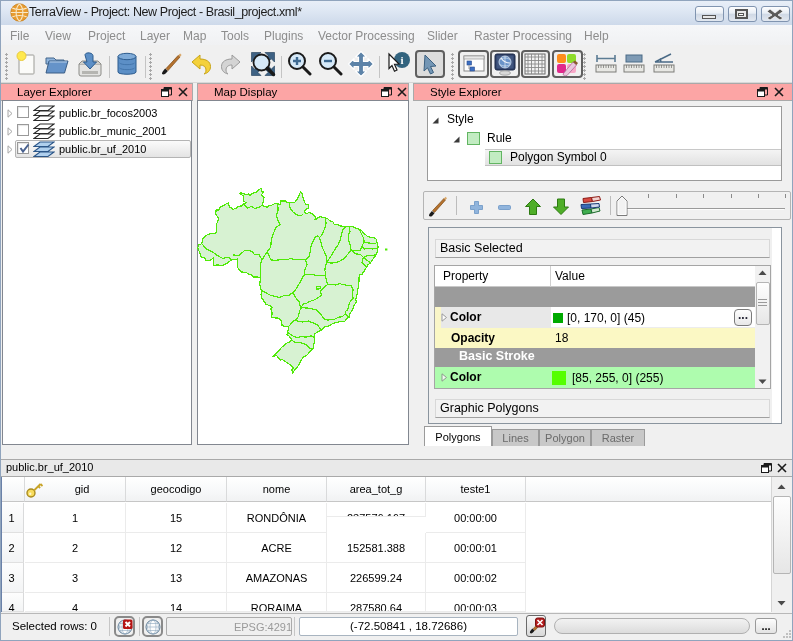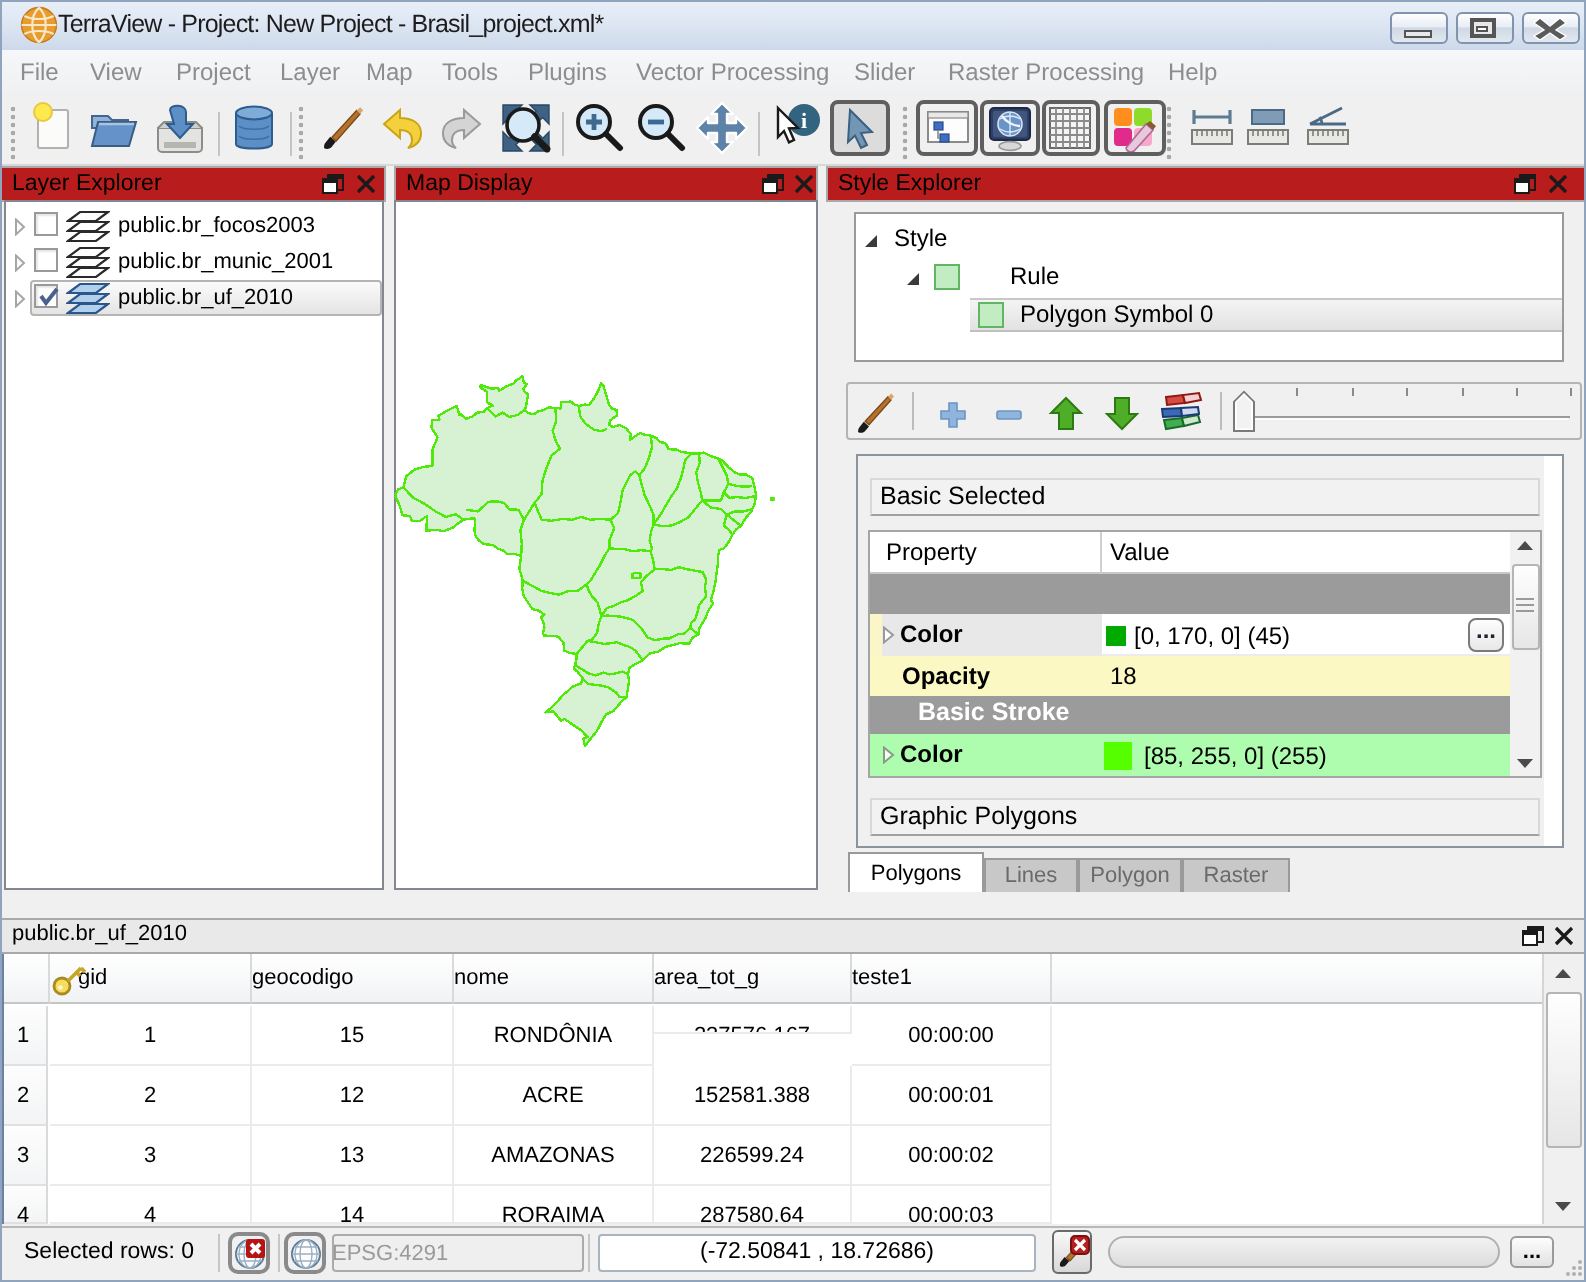--- a/index.html
+++ b/index.html
@@ -5,35 +5,35 @@
 .abs{position:absolute}
 #titlebar{position:absolute;left:0;top:0;width:793px;height:25px;background:linear-gradient(180deg,#e9eff8 0%,#dfe8f4 40%,#cdd9ea 100%)}
 #title-text{position:absolute;left:29px;top:5px;font-size:12.5px;letter-spacing:-0.4px;color:#1c1c1c;white-space:pre}
 .winbtn{position:absolute;top:6px;height:16px;width:29px;border:1px solid #8094b0;border-radius:3px;background:linear-gradient(180deg,#fdfdfe 0%,#e8eef5 45%,#cfd8e5 50%,#e2e8f0 100%)}
 #menubar{position:absolute;left:0;top:25px;width:793px;height:20px;background:linear-gradient(180deg,#f6f7f9,#f0f1f3)}
 .mi{position:absolute;top:29px;color:#8d8d8d;font-size:12px;white-space:pre}
 #toolbar{position:absolute;left:0;top:45px;width:793px;height:38px;background:#f0f0f0;border-bottom:1px solid #d8d8d8}
 .tbsep{position:absolute;top:56px;height:22px;width:1px;background:#c4c4c4}
 .tbdots{position:absolute;top:53px;height:27px;width:4px;background-image:radial-gradient(circle at 1.5px 1.5px,#a8a8a8 1px,transparent 1.3px);background-size:4px 4px}
 .icon{position:absolute}
-.ptitle{position:absolute;top:83px;height:18px;background:#b91c1c;border:1px solid #a9a9a9;color:#000;font-size:11.5px;line-height:16px;padding-left:5px}
+.ptitle{position:absolute;top:83px;height:18px;background:#fca5a5;border:1px solid #a9a9a9;color:#000;font-size:11.5px;line-height:16px;padding-left:16px}
 #le-content{position:absolute;left:2px;top:100px;width:190px;height:345px;background:#fff;border:1px solid #828790}
 #md-content{position:absolute;left:197px;top:100px;width:212px;height:345px;background:#fff;border:1px solid #828790}
 .ttxt{position:absolute;left:59px;top:1px;font-size:11px;color:#000;white-space:pre}
 .chk{position:absolute;width:12px;height:12px;background:#fff;border:1px solid #999;box-shadow:inset 1px 1px 1px rgba(0,0,0,0.1)}
 #se-tree{position:absolute;left:427px;top:106px;width:355px;height:75px;background:#fff;border:1px solid #9a9a9a}
 .setxt{font-size:12px;color:#000;position:absolute;white-space:pre}
 .sqsym{position:absolute;width:13px;height:13px;background:#c2ecc2;border:1px solid #62b562}
 #se-toolbar{position:absolute;left:423px;top:191px;width:368px;height:29px;background:#f0f0f0;border:1px solid #b4b4b4;border-radius:2px}
 #se-propwrap{position:absolute;left:428px;top:227px;width:354px;height:197px;background:#f0f0f0;border:1px solid #8a949e}
 .sechdr{position:absolute;width:335px;height:19px;background:#f2f2f2;border:1px solid #d8d8d8;border-bottom:1px solid #a0a0a0;font-size:12.5px;line-height:16px;padding-left:4px;color:#000}
 #proptable{position:absolute;left:434px;top:265px;width:337px;height:124px;background:#fff;border:1px solid #a5a5a5}
 #btitle{position:absolute;left:0px;top:459px;width:793px;height:18px;background:#e9e9e9;border:1px solid #a9a9a9;font-size:11px;line-height:15px;padding-left:5px}
 #btable{position:absolute;left:0px;top:477px;width:793px;height:135px;background:#fff}
-.hcell{position:absolute;top:477px;height:25px;background:linear-gradient(180deg,#ffffff,#f7f8f9 60%,#f1f2f3);border-right:1px solid #d9dadb;border-bottom:1px solid #c6c6c6;text-align:left;line-height:24px;font-size:11px}
+.hcell{position:absolute;top:477px;height:25px;background:linear-gradient(180deg,#ffffff,#f7f8f9 60%,#f1f2f3);border-right:1px solid #d9dadb;border-bottom:1px solid #c6c6c6;text-align:center;line-height:24px;font-size:11px}
 .rnum{position:absolute;left:0;width:24px;background:linear-gradient(180deg,#fdfdfd,#f3f4f5);border-right:1px solid #d9dadb;border-bottom:1px solid #e0e0e0;text-align:center;font-size:11px}
 .dcell{position:absolute;border-right:1px solid #ebebeb;border-bottom:1px solid #ebebeb;text-align:center;font-size:11px;background:#fff;color:#000}
 #statusbar{position:absolute;left:0;top:613px;width:793px;height:28px;background:#f0f0f0;border-top:1px solid #b8b8b8}
 .sunken{position:absolute;border:1px solid #ababab;background:#fff;border-radius:1px}
 #winborder{position:absolute;left:0;top:0;width:793px;height:641px;border:1px solid #90a4bd;pointer-events:none;z-index:99}
 .vscroll{position:absolute;background:#f0f0f0;border-left:1px solid #d5d5d5}
 .sbtn{background:linear-gradient(180deg,#fefefe,#e6e6e6);border:1px solid #b5b5b5;border-radius:2px}
 </style></head><body>
 <div id="titlebar"></div>
 <svg class="icon" style="left:10px;top:3px" width="19" height="19" viewBox="0 0 19 19">
@@ -249,21 +249,21 @@
   </svg>
 <div id="se-tree"></div>
 <svg class="abs" style="left:431px;top:116px" width="9" height="9" viewBox="0 0 9 9">
     <polygon points="7.5,1.5 7.5,7.5 1.5,7.5" fill="#3a3a3a"></polygon>
   </svg>
 <div class="setxt" style="left:447px;top:112px">Style</div>
 <svg class="abs" style="left:452px;top:135px" width="9" height="9" viewBox="0 0 9 9">
     <polygon points="7.5,1.5 7.5,7.5 1.5,7.5" fill="#3a3a3a"></polygon>
   </svg>
 <div class="sqsym" style="left:467px;top:132px"></div>
-<div class="setxt" style="left:505px;top:131px">Rule</div>
+<div class="setxt" style="left:487px;top:131px">Rule</div>
 <div class="abs" style="left:485px;top:149px;width:296px;height:17px;background:linear-gradient(180deg,#f4f4f4,#e2e2e2);border-top:1px solid #c8c8c8;border-bottom:1px solid #c0c0c0"></div>
 <div class="sqsym" style="left:489px;top:151px"></div>
 <div class="setxt" style="left:510px;top:150px">Polygon Symbol 0</div>
 <div id="se-toolbar"></div>
 <div class="abs" style="left:456px;top:196px;width:1px;height:19px;background:#bcbcbc"></div>
 <div class="abs" style="left:610px;top:196px;width:1px;height:19px;background:#bcbcbc"></div>
 <svg class="icon" style="left:425px;top:194px" width="24" height="24" viewBox="0 0 24 24">
     <path d="M4 22 c1.2 0.8 3 0.4 3.8 -0.8 l1.7 -2 l-2.6 -2.3 l-1.9 2.3 c-1.1 1.2 -0.8 1.9 -1 2.8 z" fill="#1a1a1a"></path>
 <path d="M7.6 16.6 L9.5 18.4 L20.5 6 L19 4.4 Z" fill="#b5722e" stroke="#7c4a16" stroke-width="0.7"></path>
 <path d="M19 4.4 L20.5 6 L22 4.2 L20.6 2.8 Z" fill="#d9a86a"></path>
@@ -428,21 +428,21 @@
 <path d="M8.5 3 L13 7.5 M13 3 L8.5 7.5" stroke="#fff" stroke-width="2"></path>
 </svg>
 <div class="abs" style="left:142px;top:616px;width:21px;height:21px;border:2px solid #8a8a8a;border-radius:5px;background:#f0f0f0"></div>
 <svg class="abs" style="left:145px;top:619px" width="16" height="16" viewBox="0 0 16 16">
 <circle cx="8" cy="8" r="7" fill="#fdfdfd" stroke="#5c7a94"></circle>
 <ellipse cx="8" cy="8" rx="3" ry="7" fill="none" stroke="#9ab0c4" stroke-width="0.7"></ellipse>
 <ellipse cx="8" cy="8" rx="5.5" ry="7" fill="none" stroke="#9ab0c4" stroke-width="0.7"></ellipse>
 <path d="M1 8 h14 M2 4.5 h12 M2 11.5 h12" stroke="#9ab0c4" stroke-width="0.7"></path>
 </svg>
 <div class="abs sunken" style="left:166px;top:617px;width:126px;height:19px;background:#efefef;border-radius:2px"></div>
-<div class="abs" style="left:166px;top:621px;width:126px;text-align:left;font-size:11px;color:#9a9a9a">EPSG:4291</div>
+<div class="abs" style="left:166px;top:621px;width:126px;text-align:right;font-size:11px;color:#9a9a9a">EPSG:4291</div>
 <div class="abs sunken" style="left:299px;top:617px;width:219px;height:19px;border-color:#a8b4c0;border-radius:2px"></div>
 <div class="abs" style="left:299px;top:620px;width:219px;text-align:center;font-size:11.5px">(-72.50841 , 18.72686)</div>
 <div class="abs" style="left:526px;top:615px;width:20px;height:22px;border:1px solid #6a6a6a;border-radius:3px;background:linear-gradient(180deg,#f8f8f8,#d8d8d8)"></div>
 <svg class="abs" style="left:528px;top:617px" width="17" height="19" viewBox="0 0 17 19">
 <path d="M2 16 c1 0.8 2.5 0.4 3.2 -0.7 l1.5 -1.8 l-2.4 -2 l-1.6 2 c-1 1 -0.7 1.7 -0.7 2.5 z" fill="#1a1a1a"></path>
 <path d="M5.2 11.7 L7 13.4 L14 5.5 L12.6 3.8 Z" fill="#b5722e" stroke="#7c4a16" stroke-width="0.6"></path>
 <rect x="7.5" y="1" width="9" height="9" rx="2" fill="#b51f1f" stroke="#7c1010"></rect>
 <path d="M9.5 3 L14.5 8 M14.5 3 L9.5 8" stroke="#fff" stroke-width="1.6"></path>
 </svg>
 <div class="abs" style="left:554px;top:618px;width:196px;height:16px;border:1px solid #b0b0b0;border-radius:8px;background:linear-gradient(180deg,#f2f2f2,#dcdcdc)"></div>

